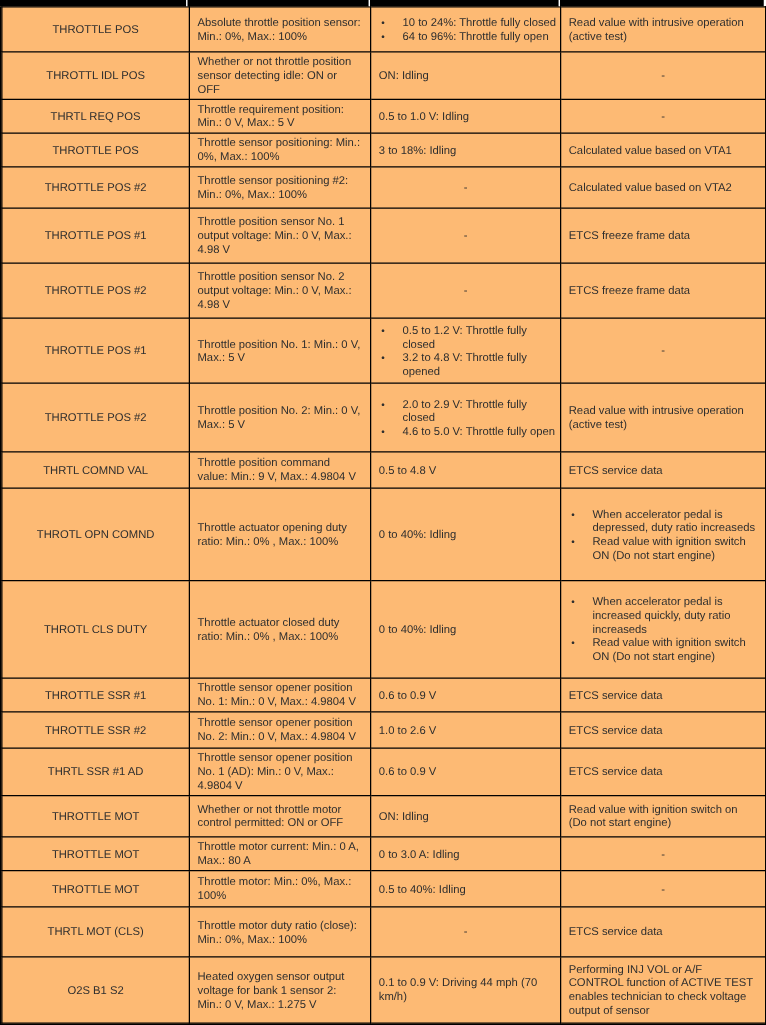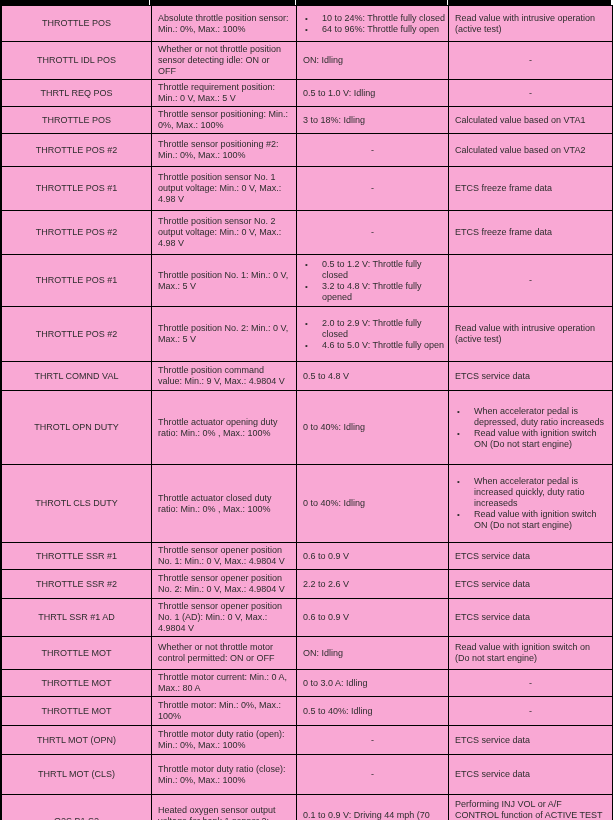--- a/index.html
+++ b/index.html
@@ -1,20 +1,20 @@
 <!DOCTYPE html>
 <html><head>
 <meta charset="utf-8">
 <style>
   html, body { margin: 0; padding: 0; background: #ffffff; }
   .page {
     width: 613px;
     height: 820px;
     box-sizing: border-box;
-    background: #f9a8d4;
+    background: #fdba74;
     font-family: "Liberation Sans", sans-serif;
     font-size: 9px;
     line-height: 11px;
     color: #2e2e2e;
     overflow: hidden;
   }
   
   .top-bar { display: flex; height: 5px; background: #ffffff; }
   .top-bar .seg { background: #000; height: 5px; }
   .top-bar .gap { width: 1px; background: #fff; height: 5px; }
@@ -167,21 +167,21 @@
             </td>
     <td class="c-note"><span>Read value with intrusive operation (active test)</span></td>
   </tr>
           <tr style="height: 29px; margin-top: 32px;">
     <td class="c-item"><span>THRTL COMND VAL</span></td>
     <td class="c-desc"><span>Throttle position command value: Min.: 9 V, Max.: 4.9804 V</span></td>
     <td class="c-cond"><span>0.5 to 4.8 V</span></td>
     <td class="c-note"><span>ETCS service data</span></td>
   </tr>
           <tr style="height: 74px;">
-    <td class="c-item"><span>THROTL OPN DUTY</span></td>
+    <td class="c-item"><span>THROTL OPN COMND</span></td>
     <td class="c-desc"><span>Throttle actuator opening duty ratio: Min.: 0% , Max.: 100%</span></td>
     <td class="c-cond"><span>0 to 40%: Idling</span></td>
     <td class="c-note has-bullets">
               <div class="bullets">
                 <div class="bullet-line">
                   <span class="bullet">•</span>
                   <span class="btxt">When accelerator pedal is depressed, duty ratio increaseds</span>
                 </div>
                 <div class="bullet-line">
                   <span class="bullet">•</span>
@@ -209,21 +209,21 @@
   </tr>
           <tr style="height: 27px;">
     <td class="c-item"><span>THROTTLE SSR #1</span></td>
     <td class="c-desc"><span>Throttle sensor opener position No. 1: Min.: 0 V, Max.: 4.9804 V</span></td>
     <td class="c-cond"><span>0.6 to 0.9 V</span></td>
     <td class="c-note"><span>ETCS service data</span></td>
   </tr>
           <tr style="height: 29px;">
     <td class="c-item"><span>THROTTLE SSR #2</span></td>
     <td class="c-desc"><span>Throttle sensor opener position No. 2: Min.: 0 V, Max.: 4.9804 V</span></td>
-    <td class="c-cond"><span>2.2 to 2.6 V</span></td>
+    <td class="c-cond"><span>1.0 to 2.6 V</span></td>
     <td class="c-note"><span>ETCS service data</span></td>
   </tr>
           <tr style="height: 38px;">
     <td class="c-item"><span>THRTL SSR #1 AD</span></td>
     <td class="c-desc"><span>Throttle sensor opener position No. 1 (AD): Min.: 0 V, Max.: 4.9804 V</span></td>
     <td class="c-cond"><span>0.6 to 0.9 V</span></td>
     <td class="c-note"><span>ETCS service data</span></td>
   </tr>
           <tr style="height: 33px;">
     <td class="c-item"><span>THROTTLE MOT</span></td>
@@ -236,26 +236,20 @@
     <td class="c-desc"><span>Throttle motor current: Min.: 0 A, Max.: 80 A</span></td>
     <td class="c-cond"><span>0 to 3.0 A: Idling</span></td>
     <td class="c-note center"><span>-</span></td>
   </tr>
           <tr style="height: 29px;">
     <td class="c-item"><span>THROTTLE MOT</span></td>
     <td class="c-desc"><span>Throttle motor: Min.: 0%, Max.: 100%</span></td>
     <td class="c-cond"><span>0.5 to 40%: Idling</span></td>
     <td class="c-note center"><span>-</span></td>
   </tr>
-          <tr style="height: 29px;">
-    <td class="c-item"><span>THRTL MOT (OPN)</span></td>
-    <td class="c-desc"><span>Throttle motor duty ratio (open): Min.: 0%, Max.: 100%</span></td>
-    <td class="c-cond center"><span>-</span></td>
-    <td class="c-note"><span>ETCS service data</span></td>
-  </tr>
           <tr style="height: 40px;">
     <td class="c-item"><span>THRTL MOT (CLS)</span></td>
     <td class="c-desc"><span>Throttle motor duty ratio (close): Min.: 0%, Max.: 100%</span></td>
     <td class="c-cond center"><span>-</span></td>
     <td class="c-note"><span>ETCS service data</span></td>
   </tr>
           <tr style="height: 53px;">
     <td class="c-item"><span>O2S B1 S2</span></td>
     <td class="c-desc"><span>Heated oxygen sensor output voltage for bank 1 sensor 2: Min.: 0 V, Max.: 1.275 V</span></td>
     <td class="c-cond"><span>0.1 to 0.9 V: Driving 44 mph (70 km/h)</span></td>

